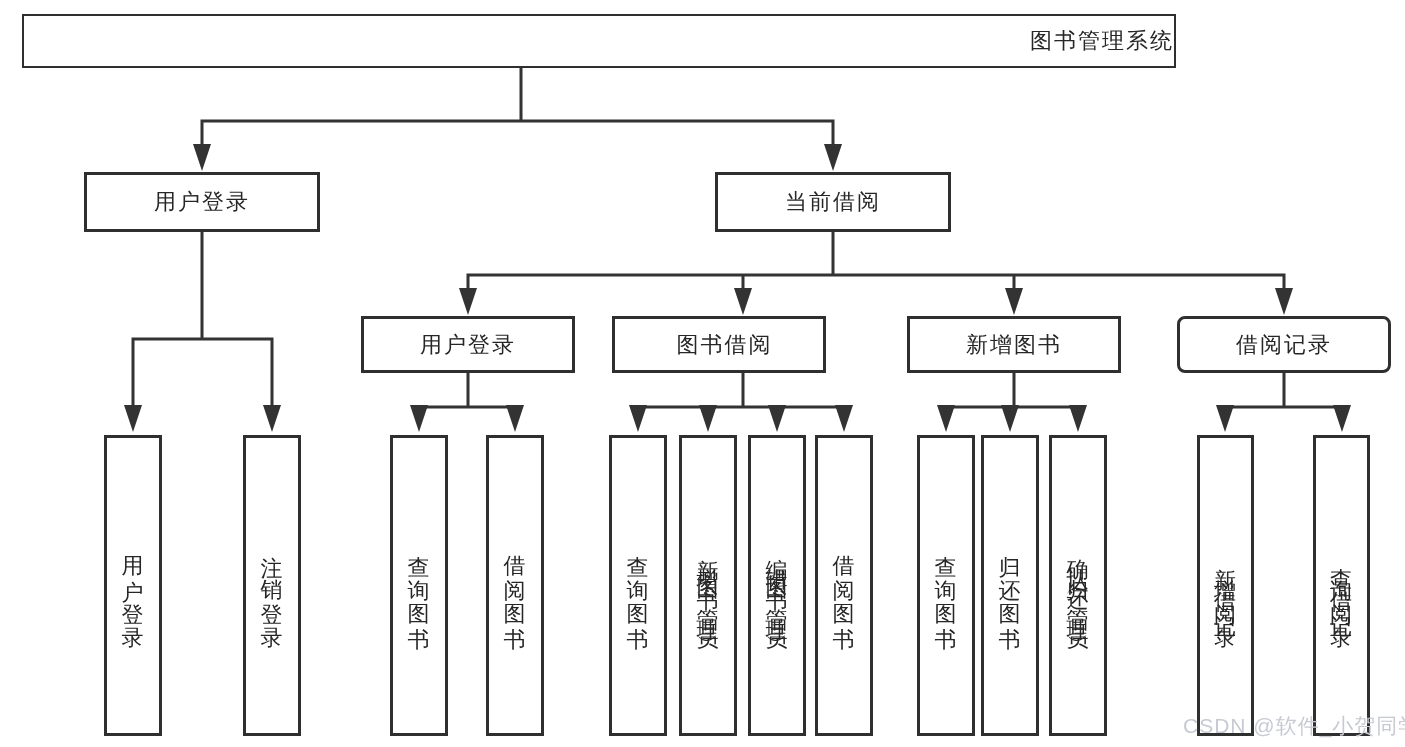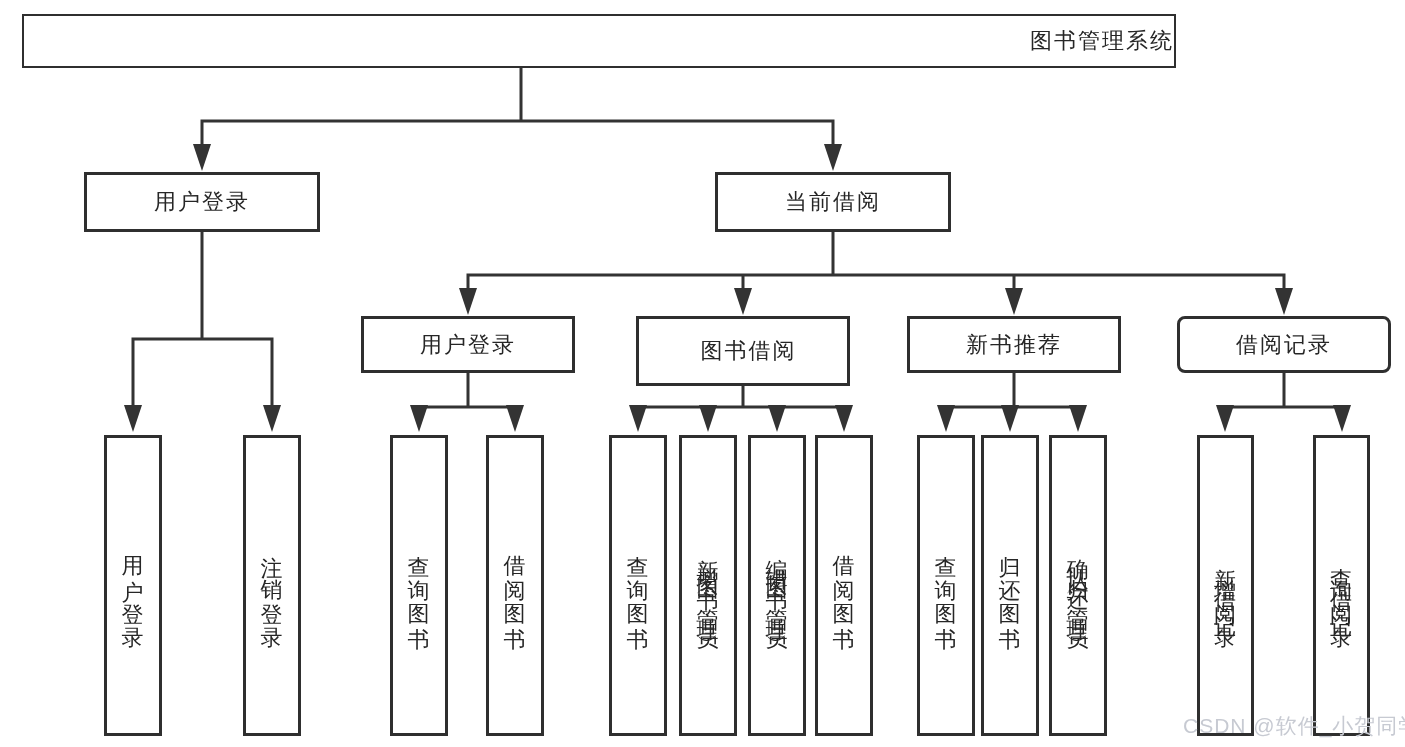--- a/index.html
+++ b/index.html
@@ -63,25 +63,25 @@
   <div class="node" style="left:84px;top:172px;width:236px;height:60px;">
     <span>用户登录</span>
   </div>
   <div class="node" style="left:715px;top:172px;width:236px;height:60px;">
     <span>当前借阅</span>
   </div>
 
   <div class="node" style="left:361px;top:316px;width:214px;height:57px;">
     <span>用户登录</span>
   </div>
-  <div class="node" style="left:636px;top:316px;width:214px;height:70px;padding-left:11px;">
+  <div class="node" style="left:612px;top:316px;width:214px;height:57px;padding-left:11px;">
     <span>图书借阅</span>
   </div>
   <div class="node" style="left:907px;top:316px;width:214px;height:57px;">
-    <span>新书推荐</span>
+    <span>新增图书</span>
   </div>
   <div class="node" style="left:1177px;top:316px;width:214px;height:57px;border-radius:8px;">
     <span>借阅记录</span>
   </div>
 
   <div class="leaf" style="left:104px;top:435px;width:58px;height:301px;">
     <span class="s">用户登录</span>
   </div>
   <div class="leaf" style="left:243px;top:435px;width:58px;height:301px;">
     <span class="s">注销登录</span>

